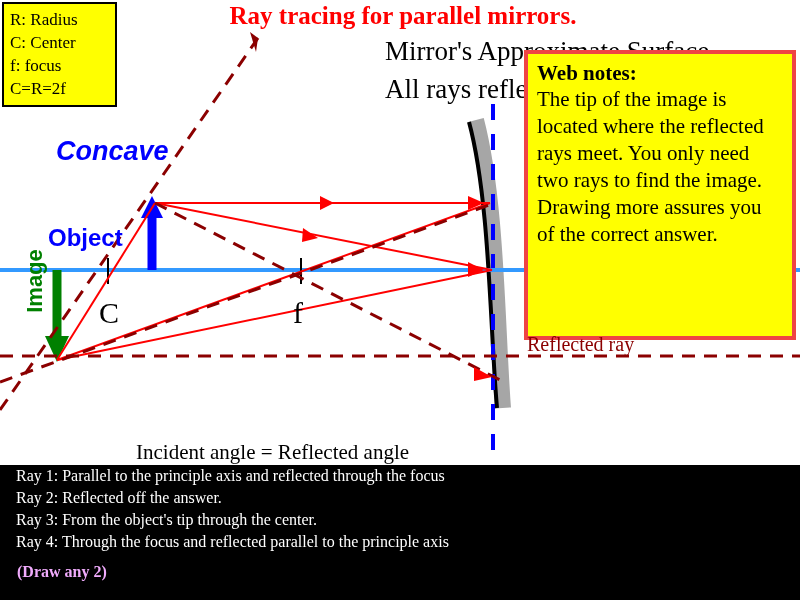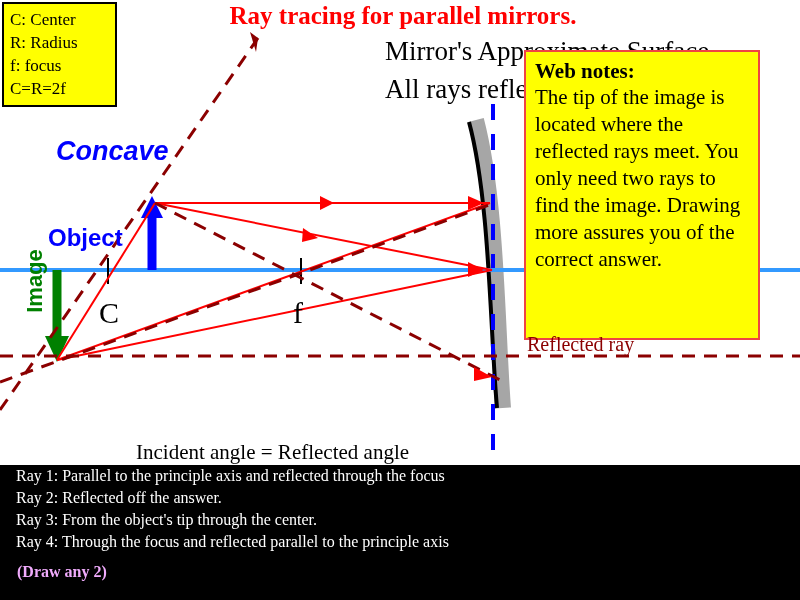--- a/index.html
+++ b/index.html
@@ -34,22 +34,22 @@
   }
 
   .mirror-text {
     position:absolute; left:385px; top:32px;
     font-family:"Liberation Serif", serif;
     font-size:27px; color:#000; line-height:38px;
     white-space:nowrap;
   }
 
   .notes-box {
-    position:absolute; left:524px; top:50px; width:236px; height:290px;
-    background:#ffff00; border:2px solid #ef4444; box-sizing:border-box;
+    position:absolute; left:524px; top:50px; width:272px; height:290px;
+    background:#ffff00; border:4px solid #ef4444; box-sizing:border-box;
     padding:6px 9px 0 9px;
   }
   .notes-title {
     font-family:"Liberation Serif", serif;
     font-weight:bold; font-size:21px; color:#000; line-height:26px;
   }
   .notes-body {
     font-family:"Liberation Serif", serif;
     font-size:21px; color:#000; line-height:27px;
   }
@@ -165,22 +165,22 @@
     <line x1="0" y1="356" x2="800" y2="356" stroke="#8b0000" stroke-width="3" stroke-dasharray="13,9"></line>
 
     <line x1="500" y1="380" x2="0" y2="368" stroke="#8b0000" stroke-width="0"></line>
 
     <path d="M468,196 L484,203 L468,210 Z" fill="#ff0000"></path>
     <path d="M468,262 L484,270 L468,277 Z" fill="#ff0000"></path>
     <path d="M474,367 L492,377 L474,381 Z" fill="#ff0000"></path>
   </svg>
 
   <div class="legend-box">
+    <div>R: Radius</div>
     <div>C: Center</div>
-    <div>R: Radius</div>
     <div>f: focus</div>
     <div>C=R=2f</div>
   </div>
 
   <div class="title">Ray tracing for parallel mirrors.</div>
 
   <div class="mirror-text">
     <div>Mirror's Approximate Surface</div>
     <div>All rays  reflect off it.</div>
   </div>

